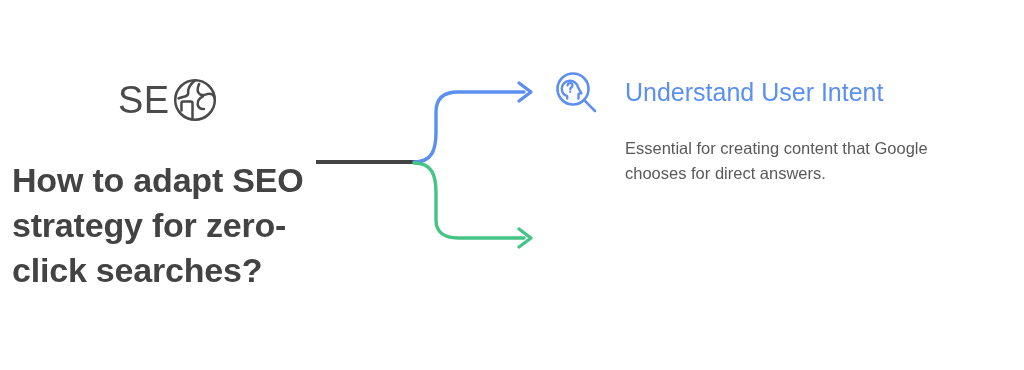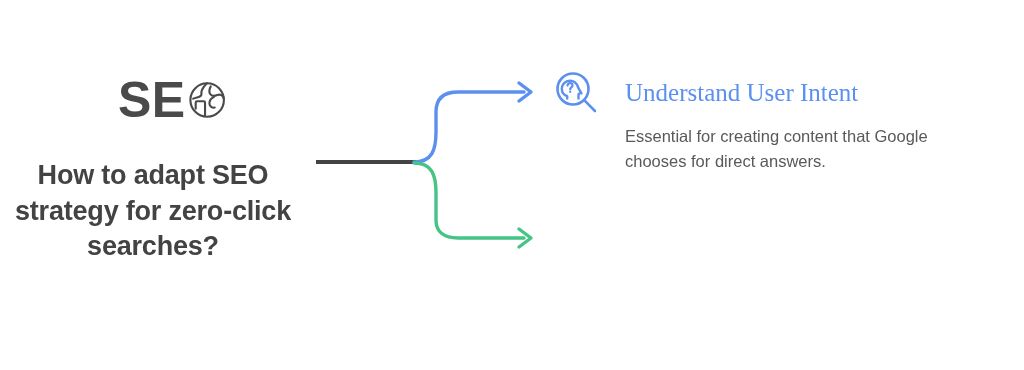--- a/index.html
+++ b/index.html
@@ -28,41 +28,41 @@
     position: absolute;
     left: 118px;
     top: 72px;
     width: 110px;
     height: 56px;
     display: flex;
     align-items: center;
     gap: 2px;
   }
   .root-logo .logo-text {
-    font-size: 50px;
-    font-weight: 700;
+    font-size: 38px;
+    font-weight: 400;
     color: #4a4a4a;
     letter-spacing: 0.5px;
     line-height: 1;
     font-family: "Liberation Sans", sans-serif;
   }
   .root-logo .globe-icon {
     display: block;
     width: 50px;
     height: 50px;
     margin-left: -2px;
   }
 
   .root-title {
     position: absolute;
-    left: 5px;
+    left: 12px;
     top: 158px;
     width: 296px;
-    text-align: center;
-    font-size: 27px;
+    text-align: left;
+    font-size: 34px;
     line-height: 1.32;
     font-weight: bold;
     color: #434343;
     letter-spacing: -0.2px;
   }
 
   
   #connectors {
     position: absolute;
     left: 0;
@@ -92,26 +92,26 @@
     height: 48px;
     display: block;
   }
   .branch-label {
     margin-left: 25px;
     font-size: 25px;
     line-height: 1.1;
     font-weight: 400;
     white-space: nowrap;
   }
-  .branch-1 .branch-label { color: #5b8ff0; font-family: Liberation Serif, serif; }
+  .branch-1 .branch-label { color: #5b8ff0; }
   .branch-2 .branch-label { color: #4ecb8d; }
 
   .branch-desc {
     margin-left: 73px;
-    margin-top: 4px;
+    margin-top: 16px;
     width: 360px;
     font-size: 16.5px;
     line-height: 1.5;
     color: #595959;
   }
 </style>
 </head>
 <body>
 
 <div id="diagram">

